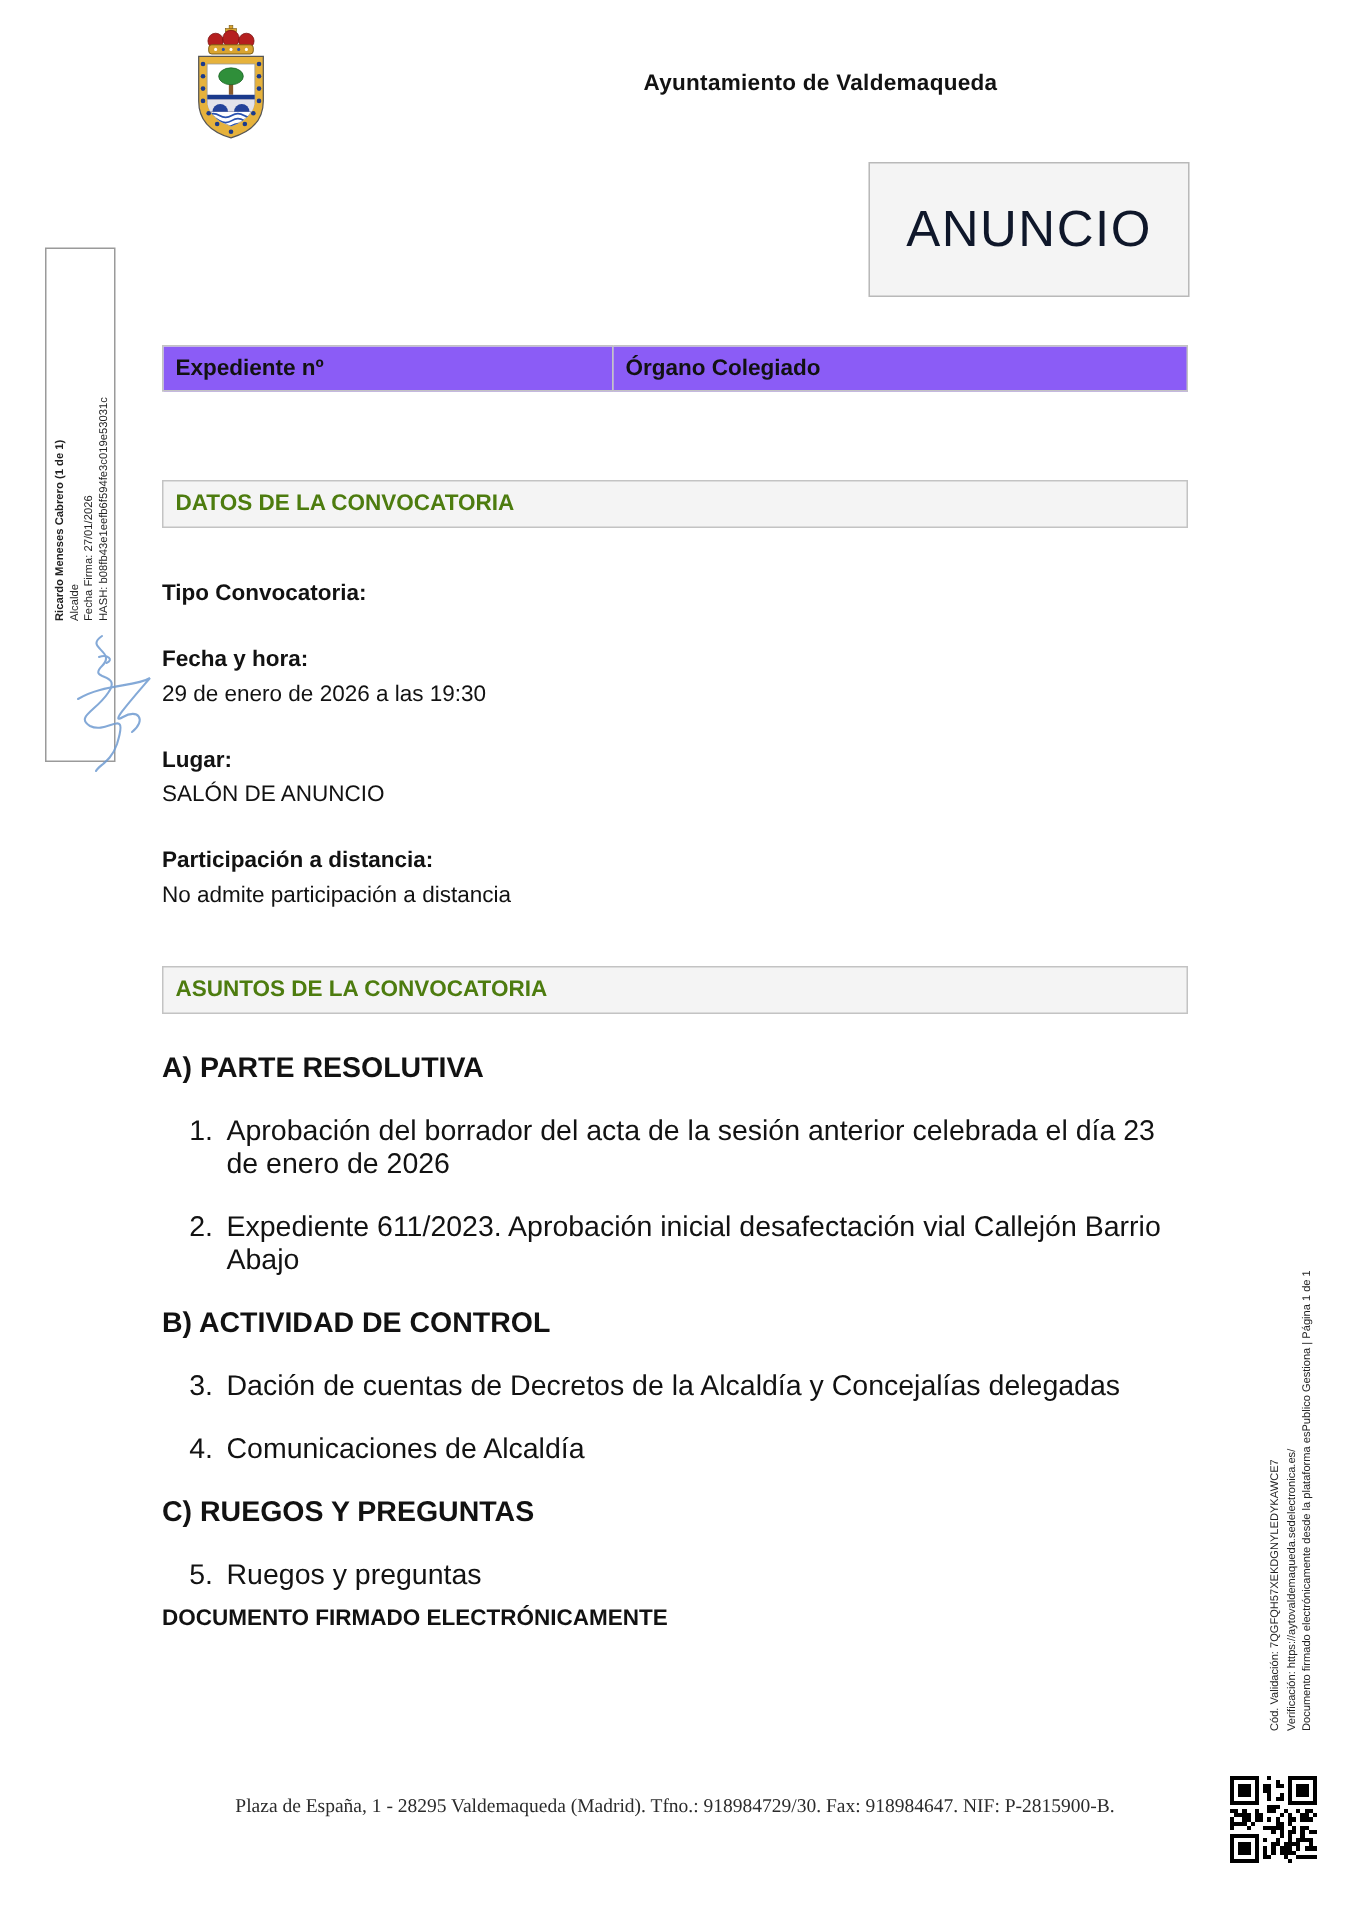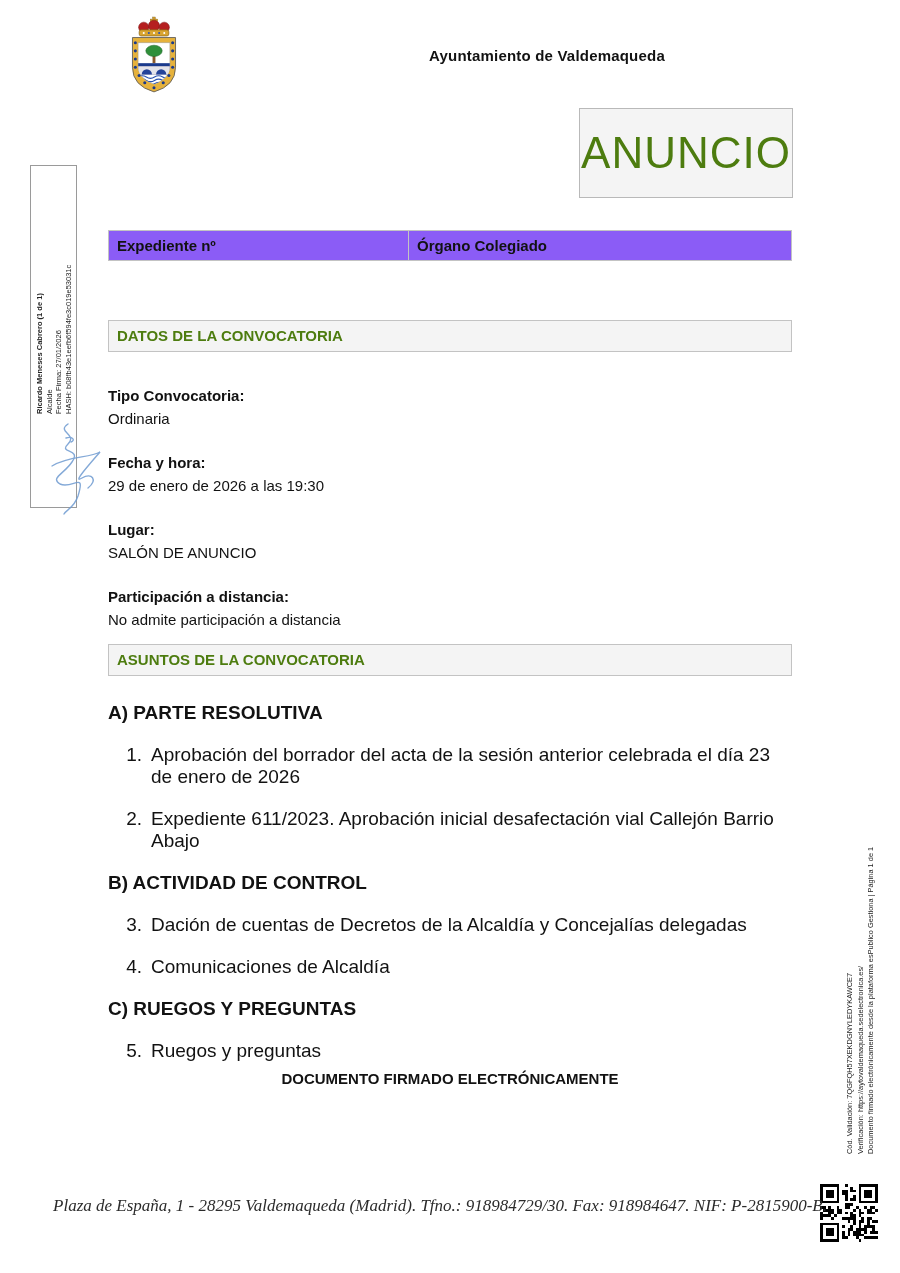--- a/index.html
+++ b/index.html
@@ -13,21 +13,21 @@
   }
   .logo { position:absolute; left:122px; top:16px; width:64px; height:80px; }
   .header-title {
     position:absolute; left:429px; top:47px;
     font-size:15px; font-weight:bold; letter-spacing:.2px;
   }
   .anuncio-box {
     position:absolute; left:579px; top:108px; width:214px; height:90px;
     background:#f4f4f4; border:1px solid #b9b9b9;
     display:flex; align-items:center; justify-content:center;
-    font-size:44px; letter-spacing:1px; color:#4d7c0f;
+    font-size:34px; letter-spacing:1px; color:#0f172a;
   }
   table.exp-table {
     position:absolute; left:108px; top:230px; width:684px;
     border-collapse:collapse; font-size:15px;
   }
   table.exp-table th, table.exp-table td {
     border:1px solid #c3c3c3; text-align:left; padding:6px 8px;
   }
   table.exp-table th { background:#8b5cf6; font-weight:bold; }
   table.exp-table .c1 { width:300px; }
@@ -46,26 +46,26 @@
   .field .lbl { font-weight:bold; }
   .asuntos-list {
     position:absolute; left:108px; top:702px; width:684px;
     font-size:19px; line-height:22px;
   }
   .group-heading { font-weight:bold; margin-bottom:20px; }
   .agenda-item { display:flex; margin-bottom:20px; padding-left:14px; }
   .agenda-item .num { min-width:20px; text-align:right; margin-right:9px; }
   .signed-note {
     position:absolute; left:108px; top:1070px; width:684px;
-    text-align:center; font-size:15px; font-weight:bold;
+    font-size:15px; font-weight:bold;
   }
   .footer {
-    position:absolute; left:48px; top:1196px; width:784px;
+    position:absolute; left:58px; top:1196px; width:784px;
     text-align:center; font-family:"Liberation Serif", serif;
-    font-style:italic; font-size:17px; color:#2b2b2b;
+    font-size:13px; color:#2b2b2b;
   }
   
   .left-stamp {
     position:absolute; left:30px; top:165px; width:47px; height:343px;
     border:1px solid #9a9a9a; background:#fff;
   }
   .left-stamp-inner {
     position:absolute; left:0; top:0; width:343px; height:47px;
     transform-origin:0 0; transform:rotate(-90deg) translateX(-343px);
     padding:4px 8px 0 95px;
@@ -149,21 +149,20 @@
     <th>Órgano Colegiado</th>
   </tr>
 </tbody>
   </table>
 
 <div class="section-bar bar-datos">DATOS DE LA CONVOCATORIA</div>
 
 <div class="datos-fields">
   <div class="field">
     <div class="lbl">Tipo Convocatoria:</div>
-    <div>Ordinaria</div>
   </div>
   <div class="field">
     <div class="lbl">Fecha y hora:</div>
     <div>29 de enero de 2026 a las 19:30</div>
   </div>
   <div class="field">
     <div class="lbl">Lugar:</div>
     <div>SALÓN DE ANUNCIO</div>
   </div>
   <div class="field">

